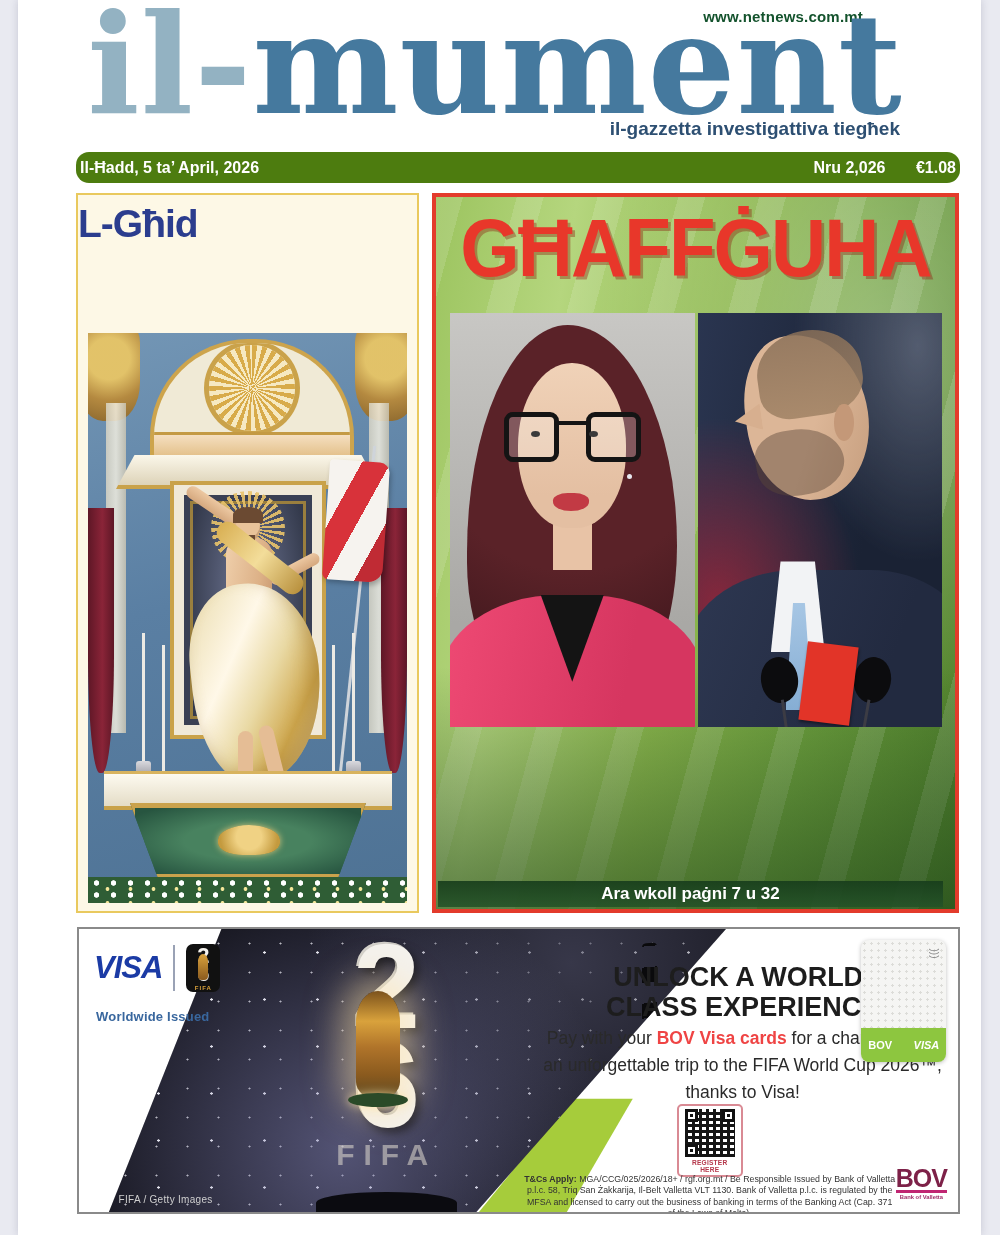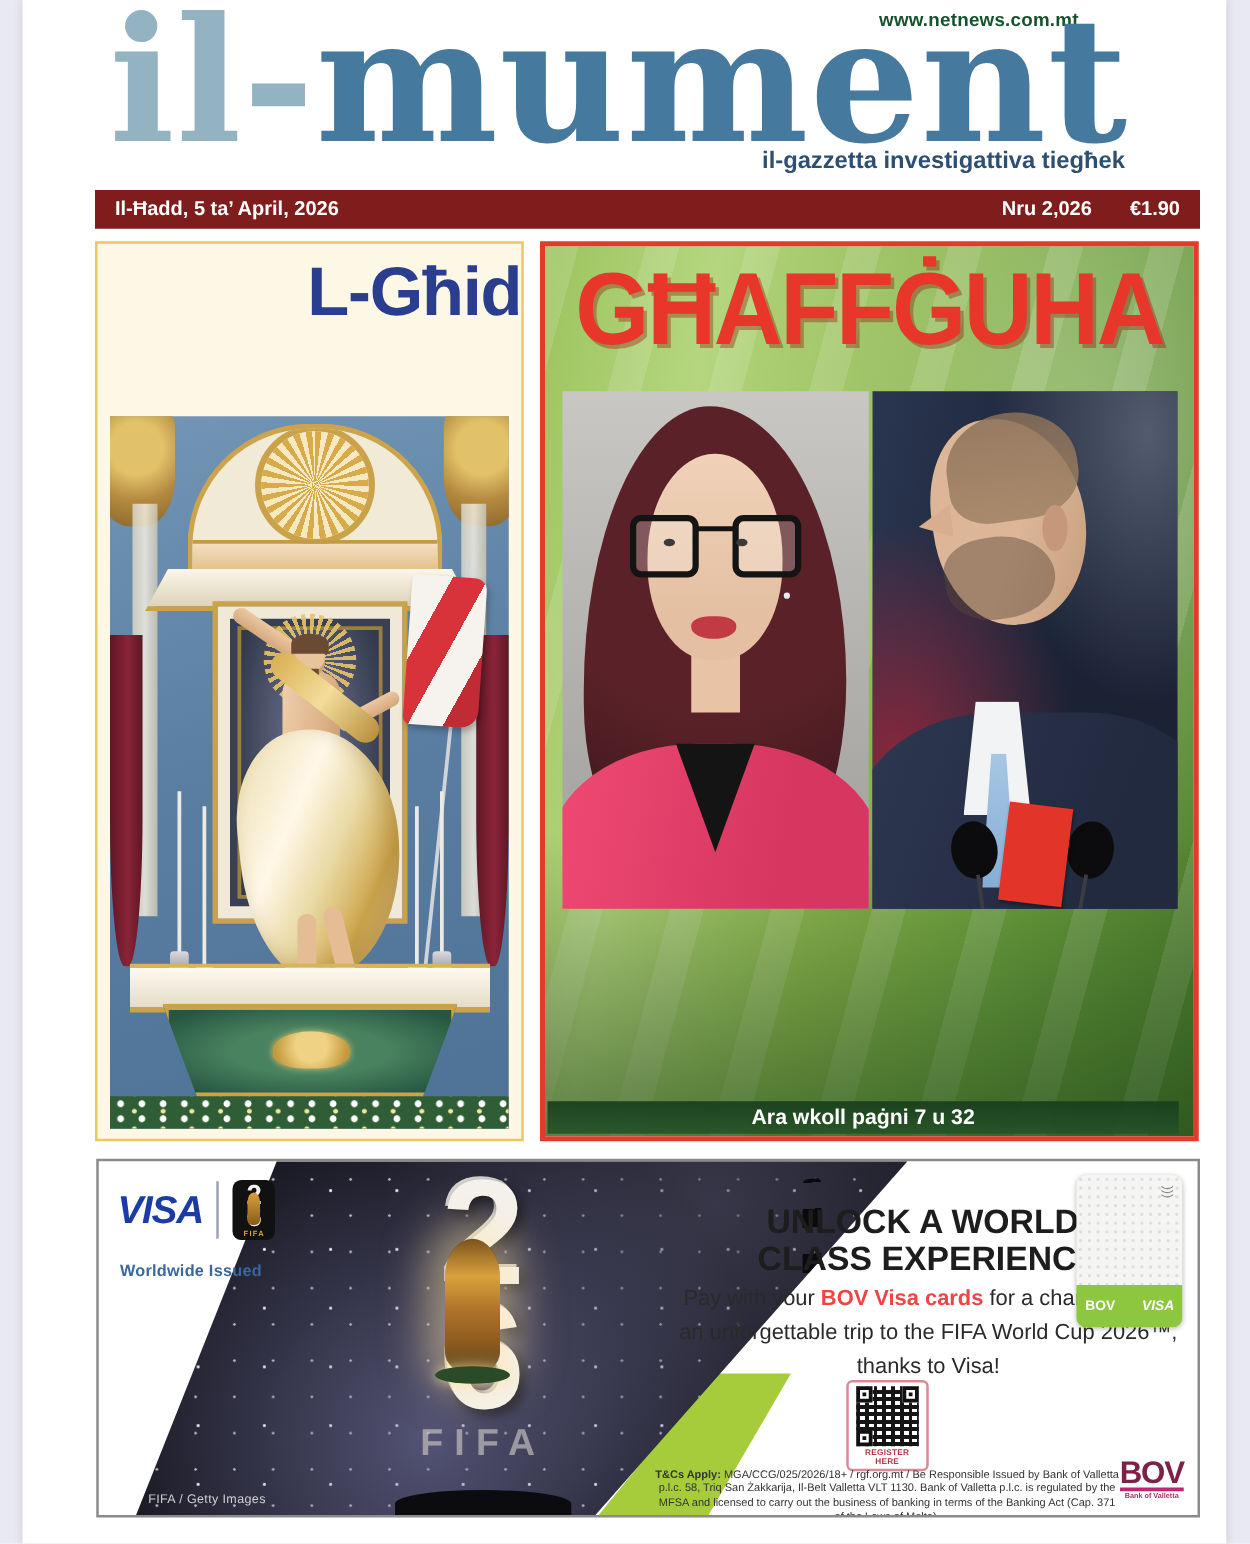--- a/index.html
+++ b/index.html
@@ -26,34 +26,34 @@
   .masthead-title .il{color:#93b2c2;}
   .masthead-title .mument{color:#45799e;}
   .masthead-tagline{
     position:absolute;left:62px;top:118px;width:820px;text-align:right;
     font-size:19px;font-weight:bold;color:#2d4f72;
   }
 
   
   .datebar{
     position:absolute;left:58px;top:152px;width:884px;height:31px;
-    background:#7f1d1d;color:#fff;display:flex;align-items:center;
-    justify-content:space-between;padding:0 16px;box-sizing:border-box;
-    font-size:16px;font-weight:bold;
+    background:#4d7c0f;color:#fff;display:flex;align-items:center;
+    justify-content:space-between;padding:0 4px;box-sizing:border-box;
+    font-size:16px;font-weight:bold;border-radius:13px;
   }
   .datebar .right span{margin-left:26px;}
 
   
   .easter-panel{
     position:absolute;left:58px;top:193px;width:343px;height:720px;
     background:#fdf8e6;border:2px solid #e9c95e;box-sizing:border-box;
   }
   .easter-title{
-    margin-top:8px;text-align:right;color:#2b3d8e;font-weight:bold;
-    font-size:55px;line-height:1.1;letter-spacing:-1px;
+    margin-top:8px;text-align:left;color:#2b3d8e;font-weight:bold;
+    font-size:39px;line-height:1.1;letter-spacing:-1px;
   }
   .statue-photo{
     position:absolute;left:10px;top:138px;width:319px;height:570px;
     background:linear-gradient(165deg,#7396b5 0%,#5a7fa3 45%,#4e7294 100%);
     overflow:hidden;
   }
   .capital{position:absolute;top:-8px;width:62px;height:96px;
     background:radial-gradient(circle at 50% 35%,#e8c565 0 30%,#b8893a 60%,#8a6326 100%);
     border-radius:18% 18% 40% 40%;opacity:.95;}
   .capital.left{left:-10px;}
@@ -346,21 +346,21 @@
 <div class="page">
 
   <div class="masthead-url">www.netnews.com.mt</div>
   <div class="masthead-title"><span class="il">il-</span><span class="mument">mument</span></div>
   <div class="masthead-tagline">il-gazzetta investigattiva tiegħek</div>
 
   <div class="datebar">
     <span>Il-Ħadd, 5 ta’ April, 2026</span>
     <span class="right">
       <span>Nru 2,026</span>
-      <span>€1.90</span>
+      <span>€1.08</span>
     </span>
   </div>
 
   <div class="easter-panel">
     <div class="easter-title">
       <div>L-Għid</div>
     </div>
     <div class="statue-photo">
       <div class="capital left"></div>
       <div class="capital right"></div>

